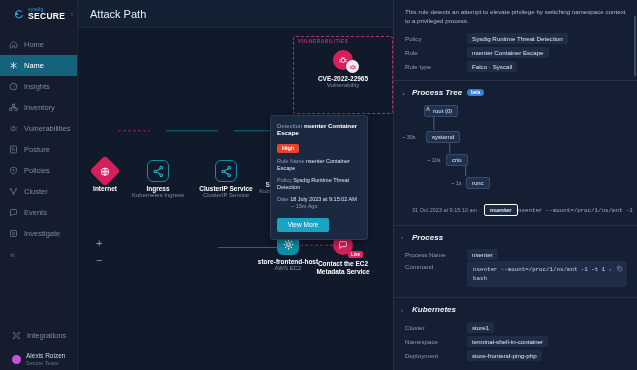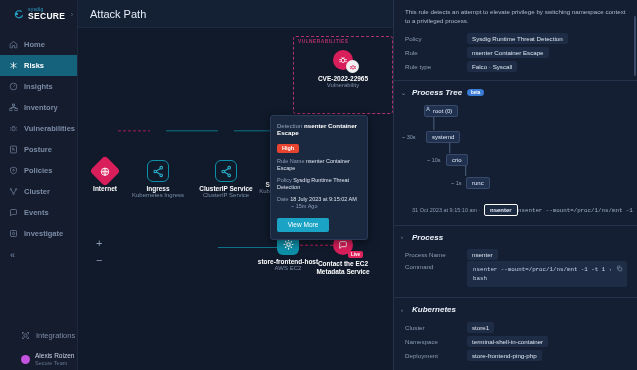--- a/index.html
+++ b/index.html
@@ -39,21 +39,21 @@
   .brand-sysdig {
     font-size: 5px; color: #2ea0c8; letter-spacing: .2px; display: block;
   }
   .brand-secure {
     font-size: 8.5px; color: #ffffff; font-weight: bold; letter-spacing: .3px; display:block;
   }
   .brand-chevron {
     position: absolute; right: 4px; top: 11px;
     font-size: 7px; color: #5d6f8c;
   }
-  .nav { margin-top: 6px; font-weight: bold; }
+  .nav { margin-top: 6px; }
   .nav-item {
     height: 21px;
     display: flex; align-items: center;
     padding-left: 9px;
     color: #7b8ba5;
     font-size: 7.5px;
     cursor: pointer;
     gap: 6px;
   }
   .nav-item.active {
@@ -65,21 +65,21 @@
     width: 9px; height: 9px; flex: 0 0 9px;
     display: inline-flex; align-items: center; justify-content: center;
     color: #6d7f99;
   }
   .nav-ic svg { width: 9px; height: 9px; display:block; }
   .collapse-btn {
     margin-top: 6px; padding-left: 10px;
     color: #5d6f8c; font-size: 9px; cursor: pointer;
   }
   .sb-bottom {
-    position: absolute; bottom: 4px; left: 12px; width: 78px;
+    position: absolute; bottom: 4px; left: 3px; width: 78px;
   }
   .user-row {
     display: flex; align-items: center; gap: 5px;
     padding-left: 9px; margin-top: 6px;
   }
   .avatar {
     width: 9px; height: 9px; border-radius: 50%;
     background: #c453e0; flex: 0 0 9px;
   }
   .user-name { font-size: 6.5px; color: #cbd6e6; line-height: 1.15; }
@@ -318,21 +318,21 @@
             </svg>
           </span>
         <span>Home</span>
       </div>
       <div class="nav-item active">
         <span class="nav-ic">
             <svg viewBox="0 0 24 24" fill="none" stroke="currentColor" stroke-width="2">
               <path d="M12 3v18M4 7l16 10M20 7L4 17"></path>
             </svg>
           </span>
-        <span>Risks</span>
+        <span>Name</span>
       </div>
       <div class="nav-item">
         <span class="nav-ic">
             <svg viewBox="0 0 24 24" fill="none" stroke="currentColor" stroke-width="2">
               <circle cx="12" cy="12" r="9"></circle>
               <path d="M12 12l4-3"></path>
             </svg>
           </span>
         <span>Insights</span>
       </div>

